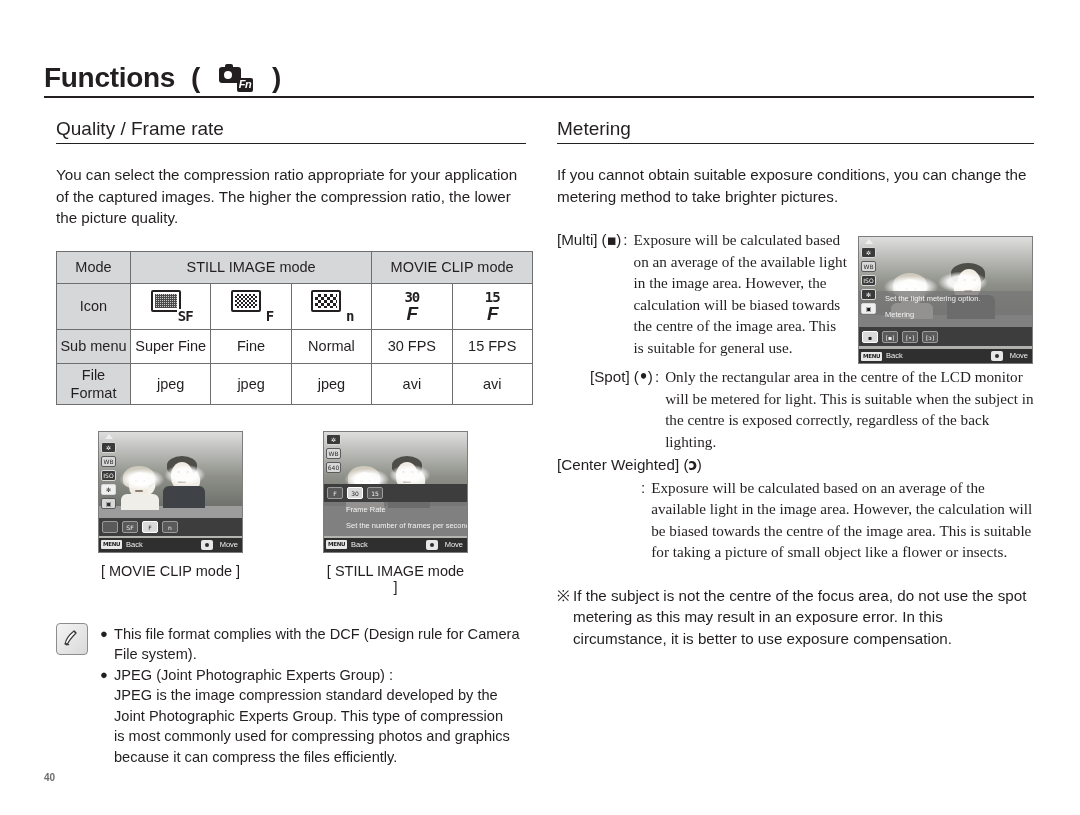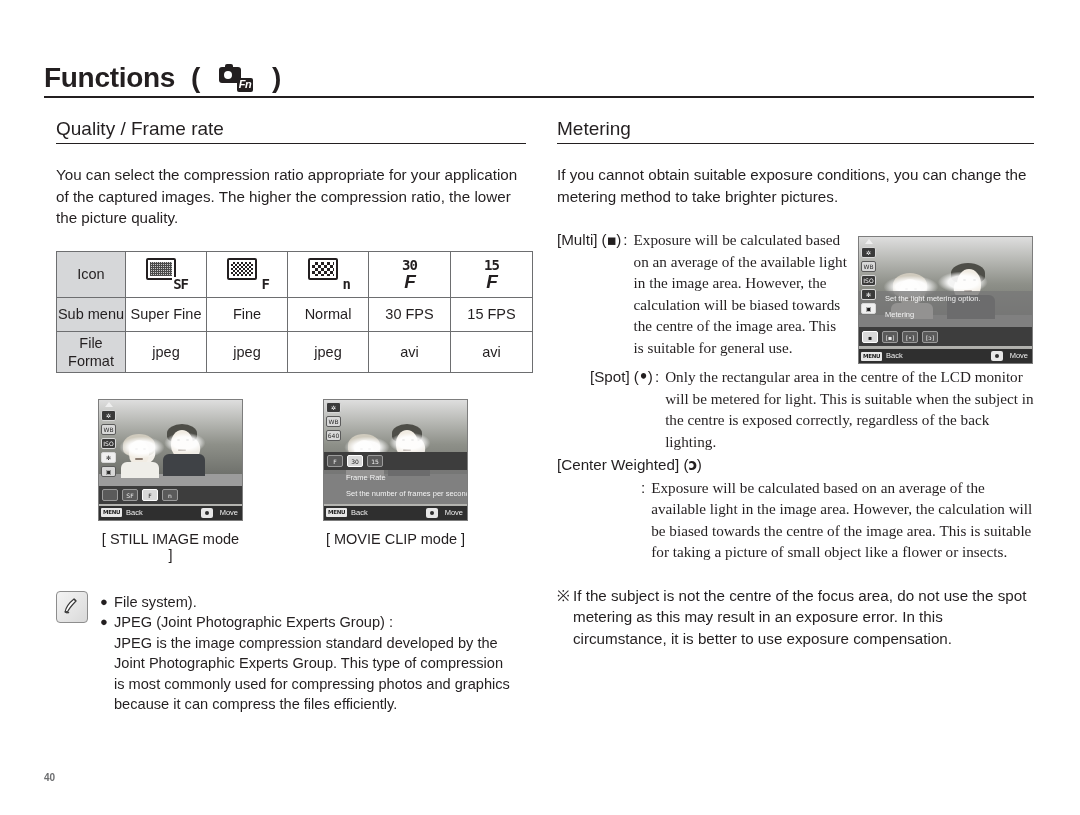--- a/index.html
+++ b/index.html
@@ -529,20 +529,25 @@
 
   <div class="col-left">
 
     <div class="section-title">Quality / Frame rate</div>
     <div class="section-rule"></div>
 
     <div class="body-text">You can select the compression ratio appropriate for your application of the captured images. The higher the compression ratio, the lower the picture quality.</div>
 
     <table class="spec-table">
       <tbody>
+          <tr>
+        <td class="hdr col-mode">Mode</td>
+        <td class="hdr" colspan="3">STILL IMAGE mode</td>
+        <td class="hdr" colspan="2">MOVIE CLIP mode</td>
+      </tr>
       <tr class="r-icon">
         <td class="rowhdr">Icon</td>
         <td class="col-q">
           <span class="qicon">
             <span class="qbox">
                   <span class="qfill sf"></span>
                 </span>
             <span class="qlabel">SF</span>
           </span>
         </td>
@@ -679,36 +684,37 @@
           <span class="bottom-label">Back</span>
           <span class="move-chip">
             <span class="dpad"></span>
             <span class="bottom-label">Move</span>
           </span>
         </div>
       </div>
     </div>
 
     <div class="lcd-captions">
+      <span>[ MOVIE CLIP mode ]</span>
       <span>[ STILL IMAGE mode ]</span>
-      <span>[ MOVIE CLIP mode ]</span>
     </div>
 
     <div class="note">
       <div class="note-icon">
         <svg width="20" height="20" viewBox="0 0 20 20" aria-hidden="true">
           <path d="M4 16 C5 11, 8 7, 13 3 L15 5 C11 9, 8 12, 6 17 Z" fill="#ffffff" stroke="#3a3a3a" stroke-width="1.2"></path>
           <path d="M13 3 L15 5" stroke="#3a3a3a" stroke-width="1.2"></path>
           <path d="M4 16 C6 15, 7 16, 8 17" fill="none" stroke="#3a3a3a" stroke-width="1.2"></path>
         </svg>
       </div>
       <div class="note-list">
         <div class="note-item">
           <span class="note-bullet">●</span>
           <span class="note-body">
+            <p>This file format complies with the DCF (Design rule for Camera</p>
             <p>File system).</p>
           </span>
         </div>
         <div class="note-item">
           <span class="note-bullet">●</span>
           <span class="note-body">
             <p>JPEG (Joint Photographic Experts Group) :</p>
             <p>JPEG is the image compression standard developed by the</p>
             <p>Joint Photographic Experts Group. This type of compression</p>
             <p>is most commonly used for compressing photos and graphics</p>

